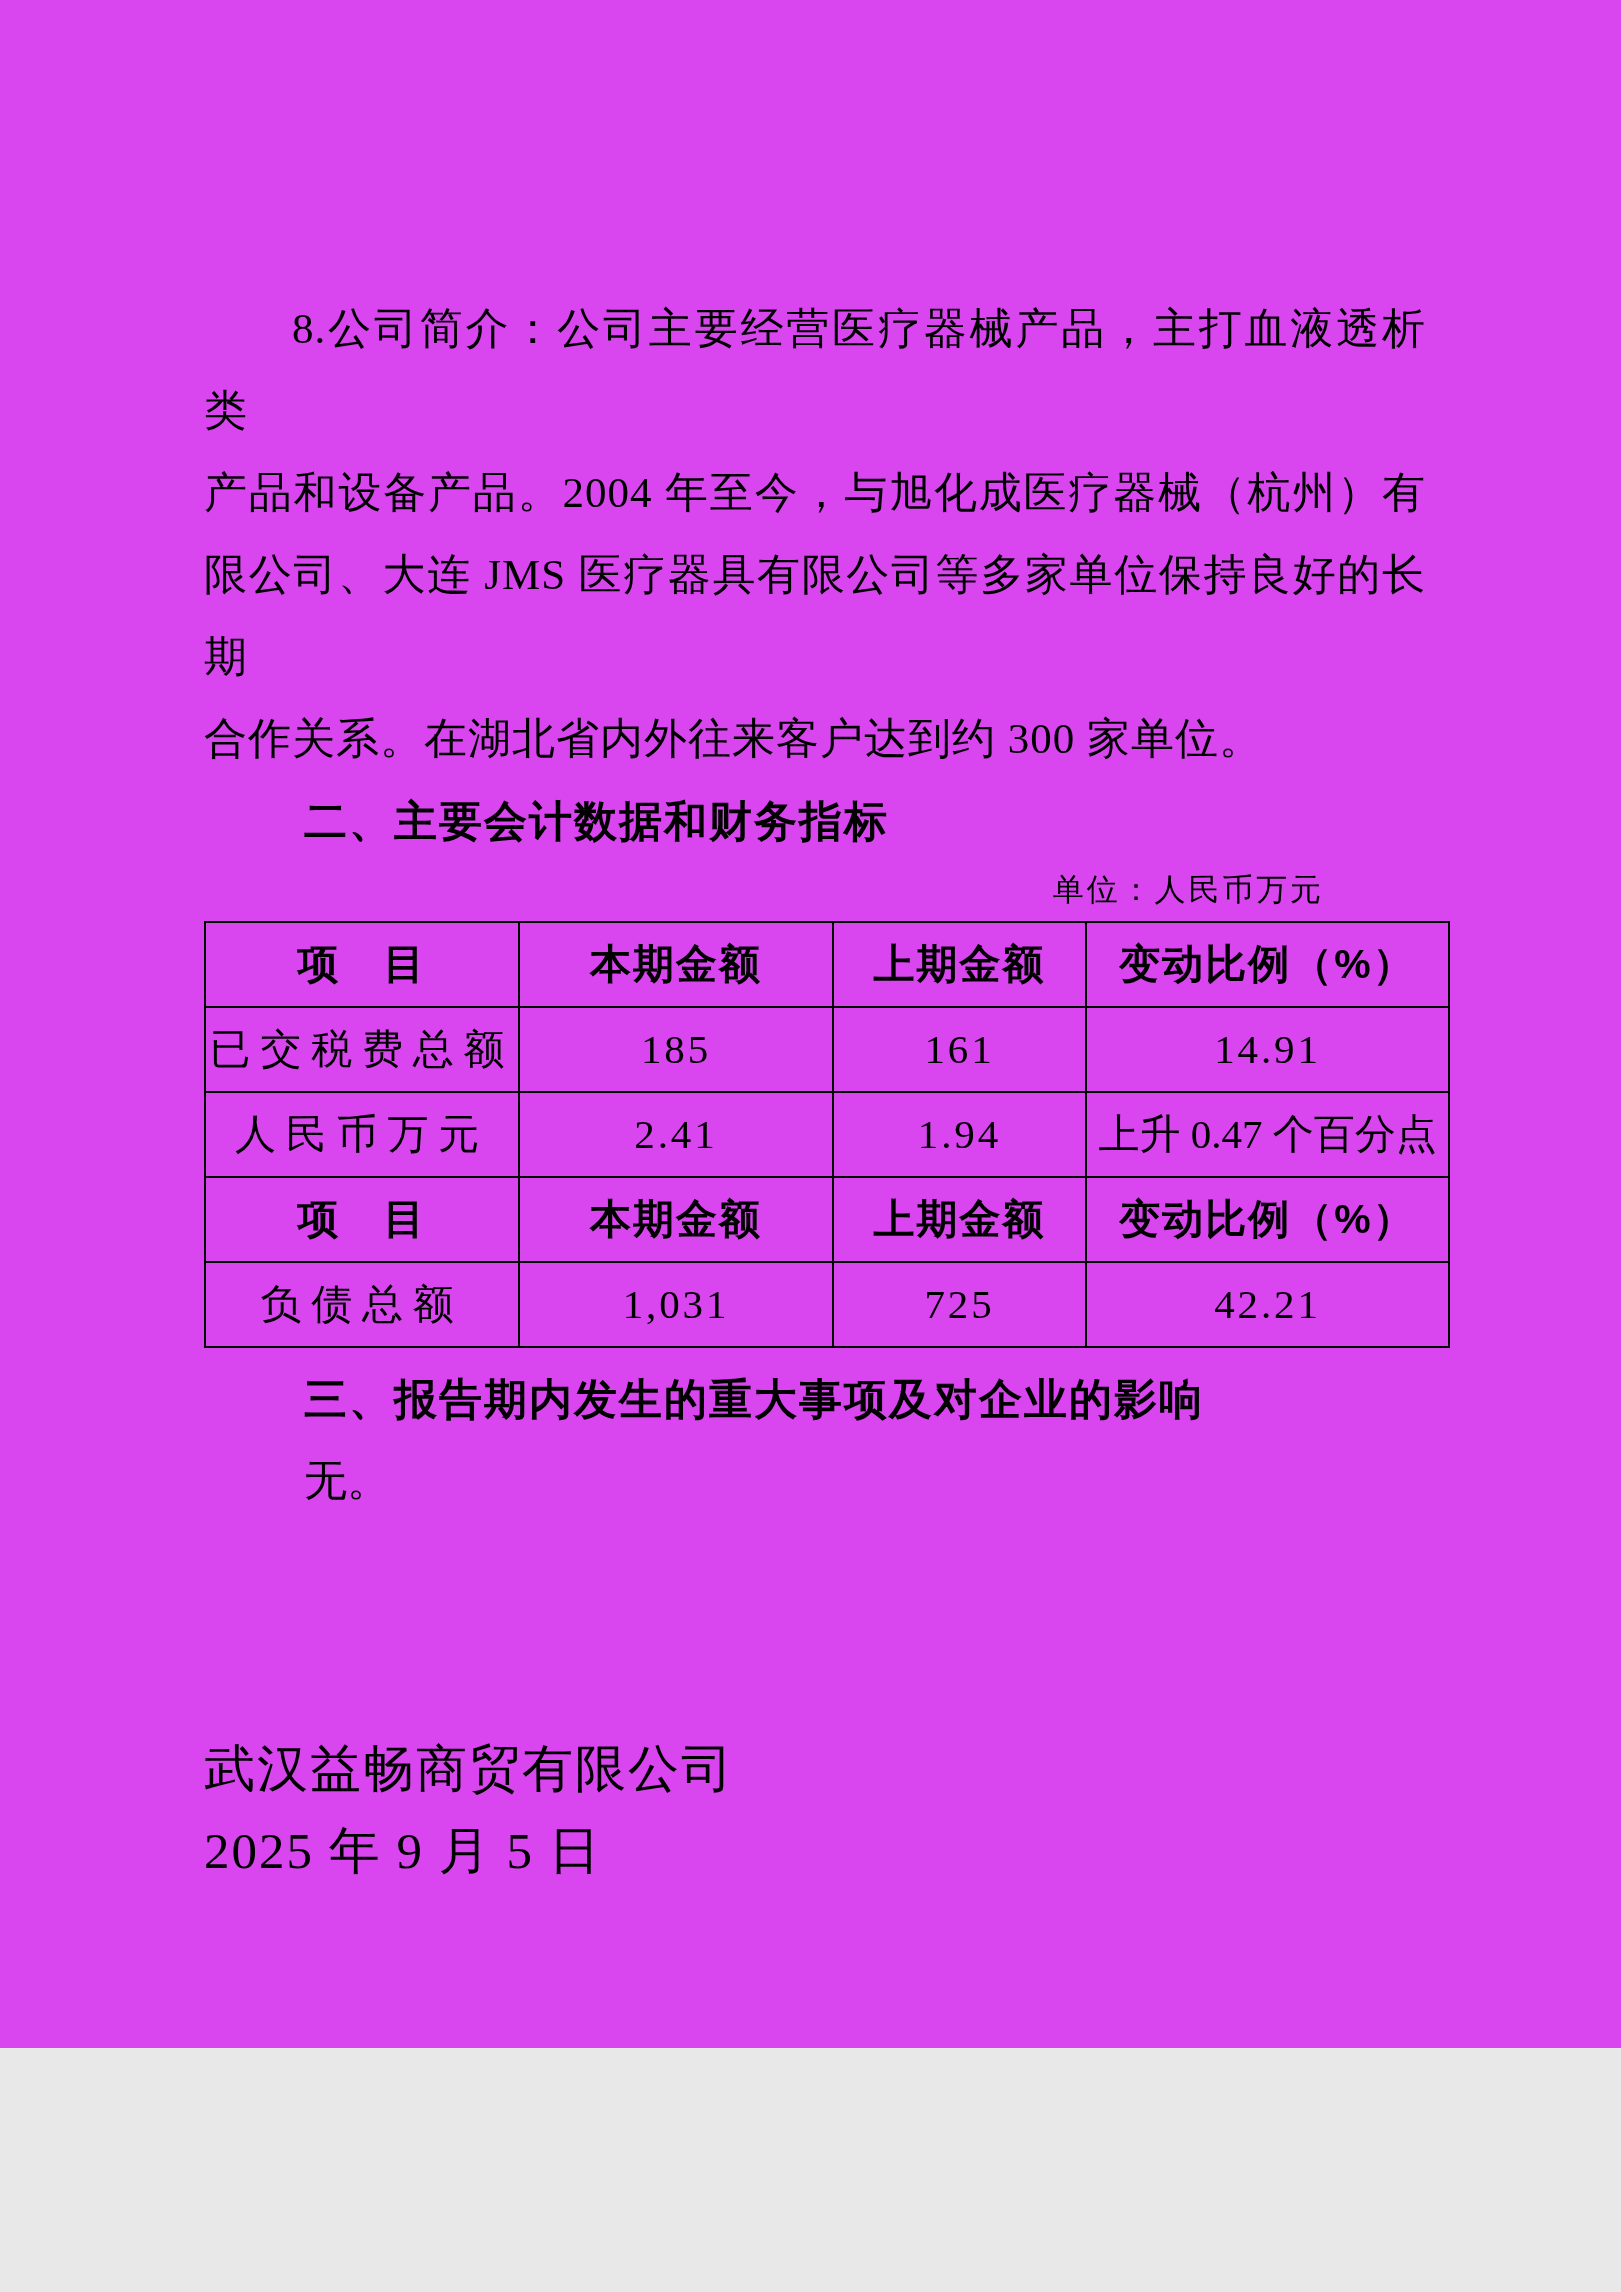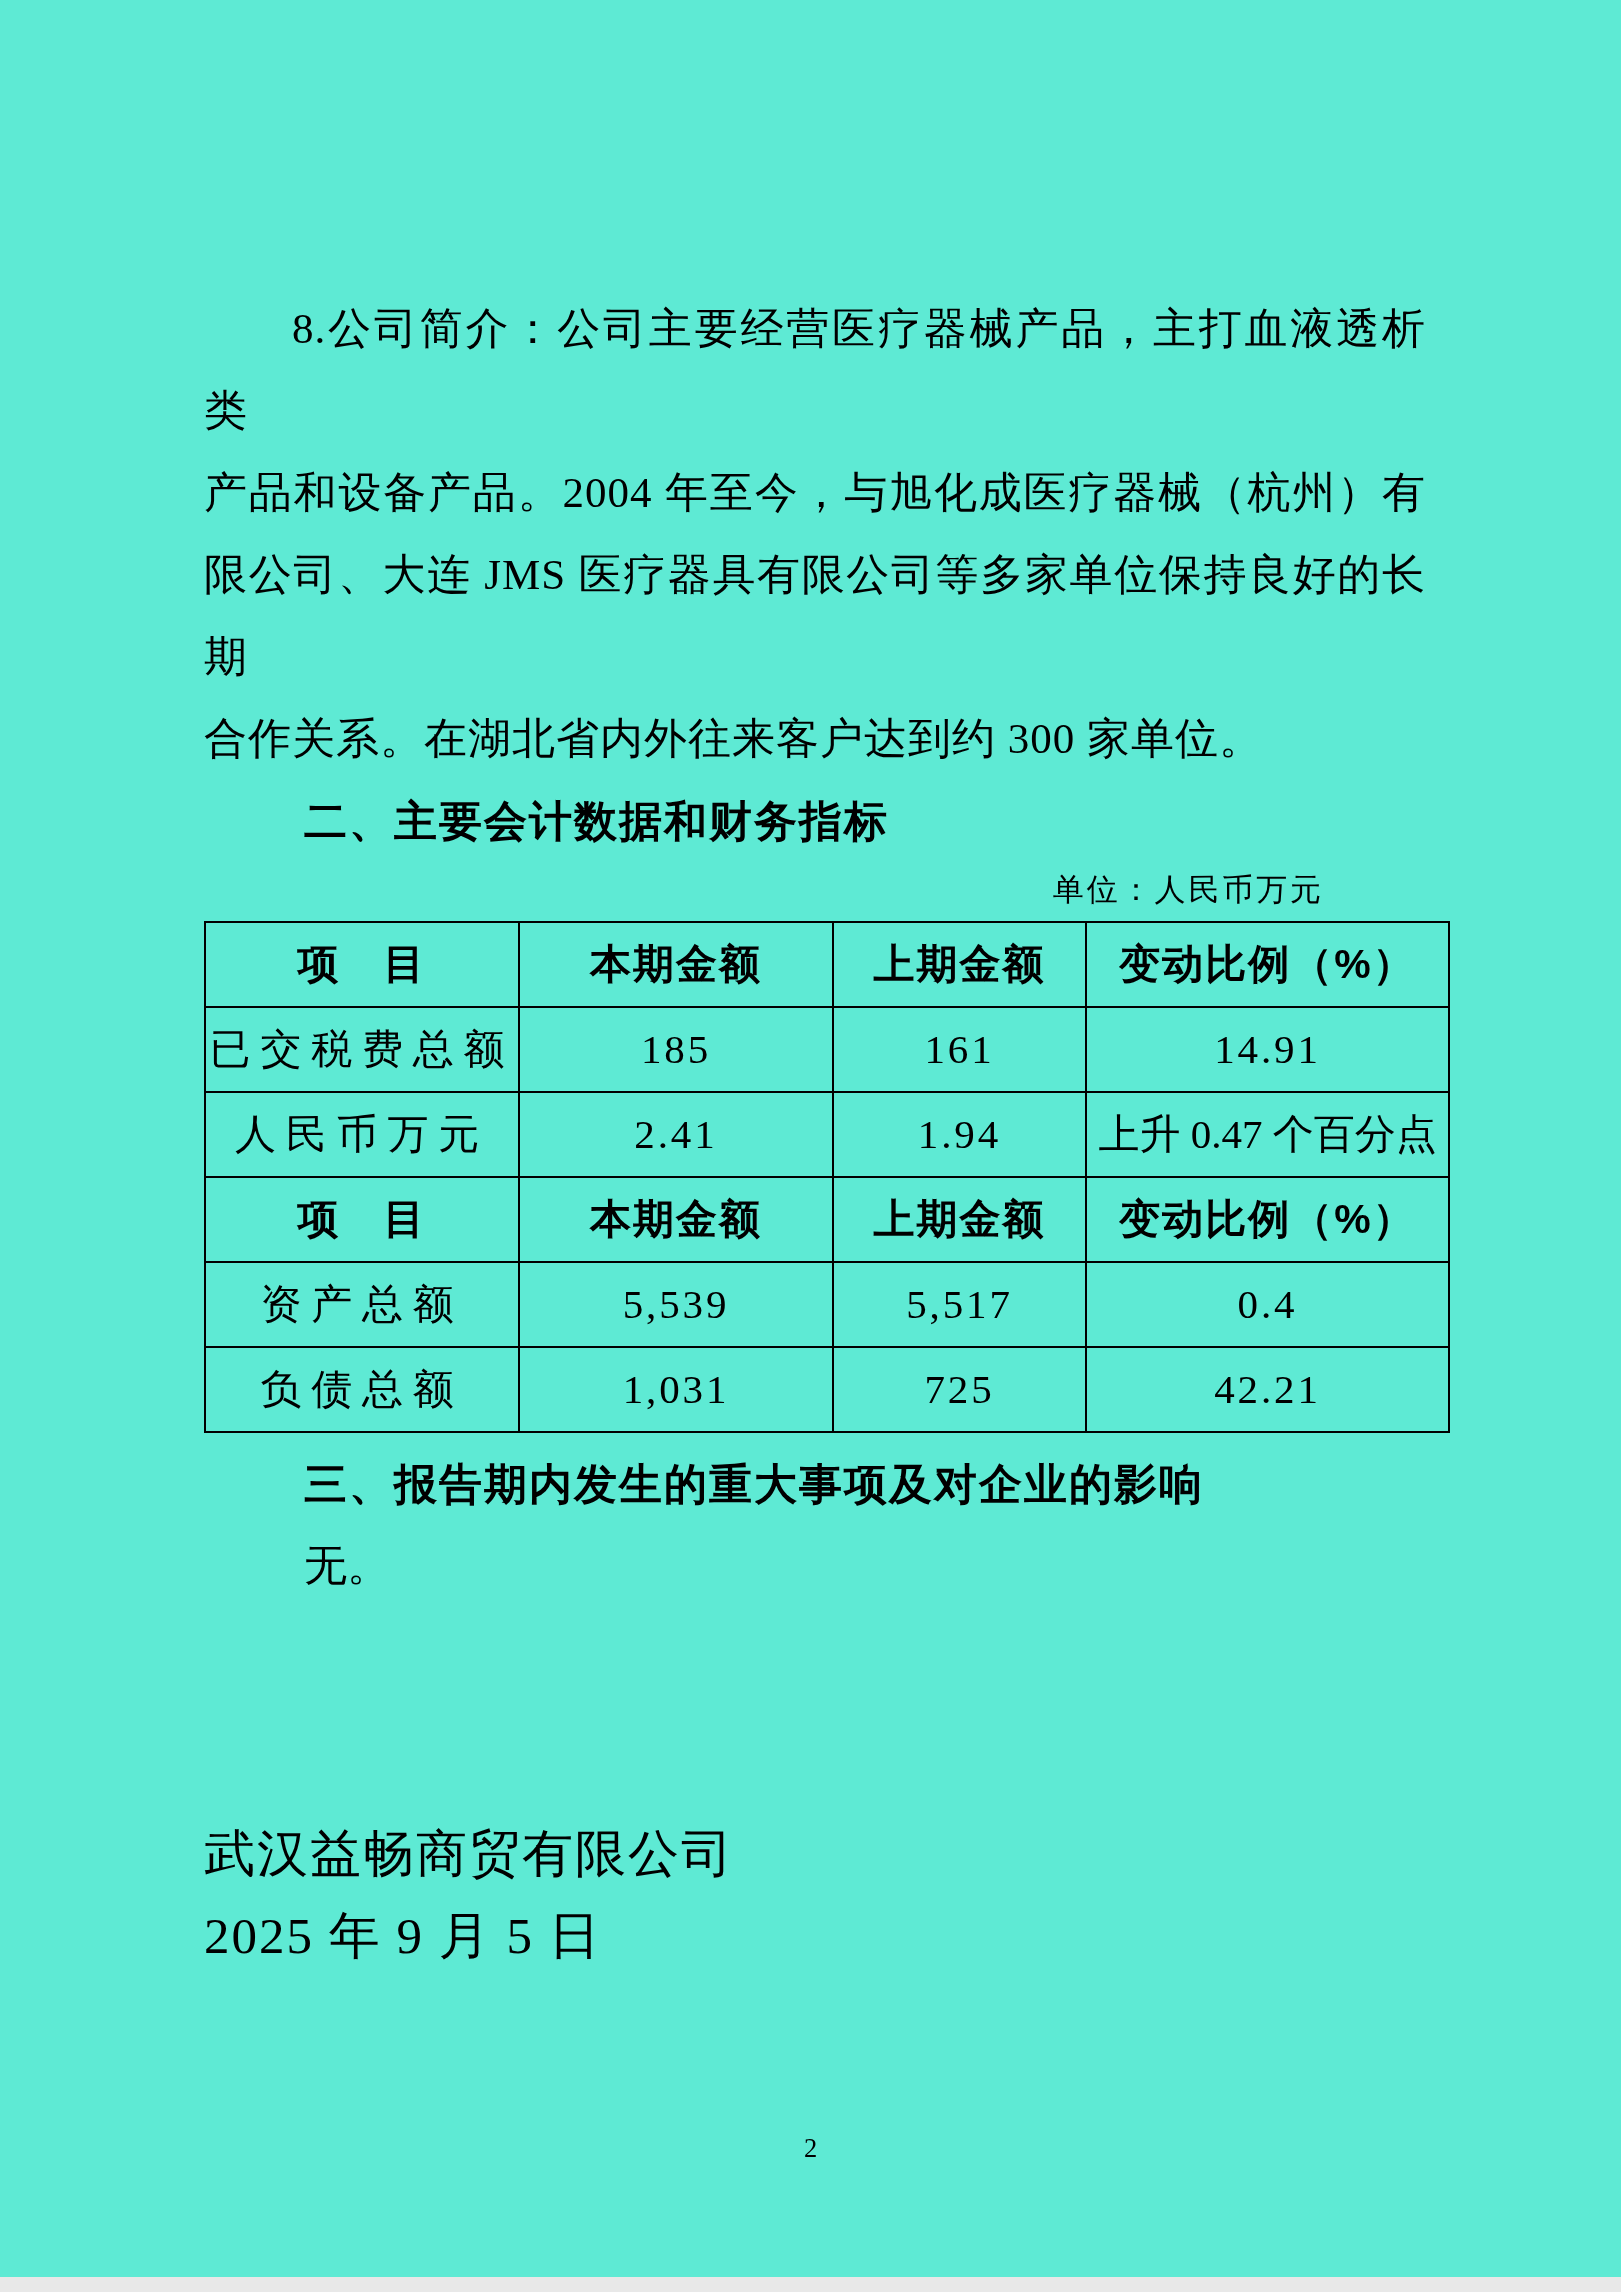--- a/index.html
+++ b/index.html
@@ -1,21 +1,21 @@
 <!DOCTYPE html>
 <html><head>
 <meta charset="utf-8">
 <style>
   html, body { margin: 0; padding: 0; background: #e8e8e8; }
   .page {
     position: relative;
     width: 1621px;
-    height: 2277px;
+    height: 2048px;
     margin: 0 auto;
-    background: #5eead4;
+    background: #d946ef;
     color: #000000;
     box-sizing: border-box;
     padding: 288px 195px 0 204px;
     font-family: "Liberation Serif", "DejaVu Serif", serif;
     overflow: hidden;
   }
   .body-line {
     margin: 0;
     font-size: 43px;
     line-height: 82px;
@@ -128,26 +128,20 @@
         <td class="num">1.94</td>
         <td>上升 0.47 个百分点</td>
       </tr>
       <tr class="hdr">
         <td>项　目</td>
         <td>本期金额</td>
         <td>上期金额</td>
         <td>变动比例（%）</td>
       </tr>
       <tr>
-        <td class="lbl">资产总额</td>
-        <td class="num">5,539</td>
-        <td class="num">5,517</td>
-        <td class="num">0.4</td>
-      </tr>
-      <tr>
         <td class="lbl">负债总额</td>
         <td class="num">1,031</td>
         <td class="num">725</td>
         <td class="num">42.21</td>
       </tr>
     </tbody>
   </table>
 
   <h2 class="heading" style="margin-top:9.8px;">三、报告期内发生的重大事项及对企业的影响</h2>
 

